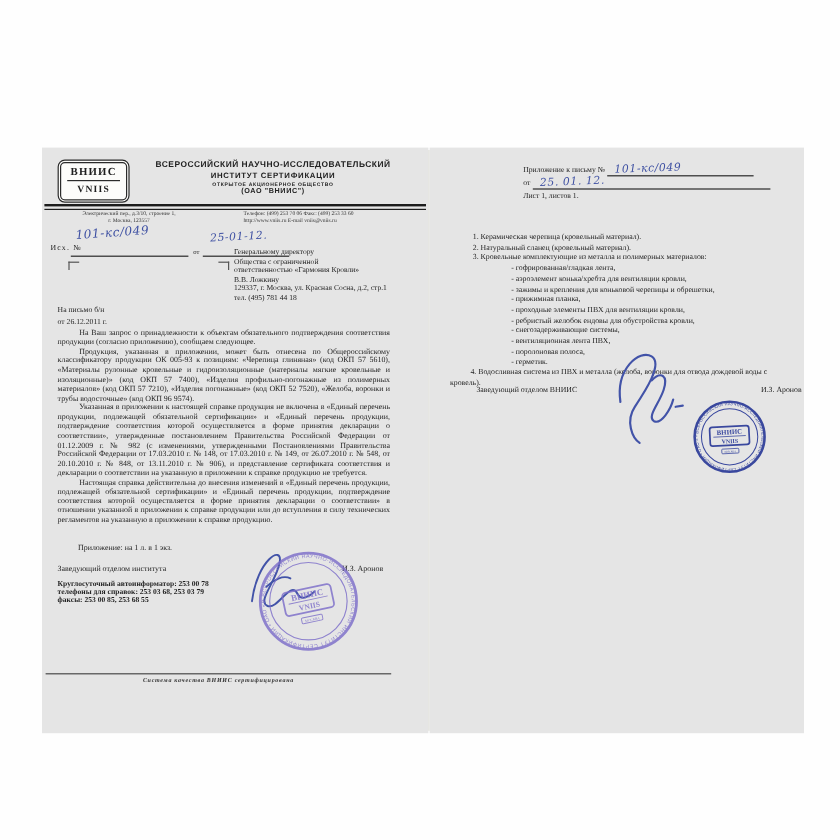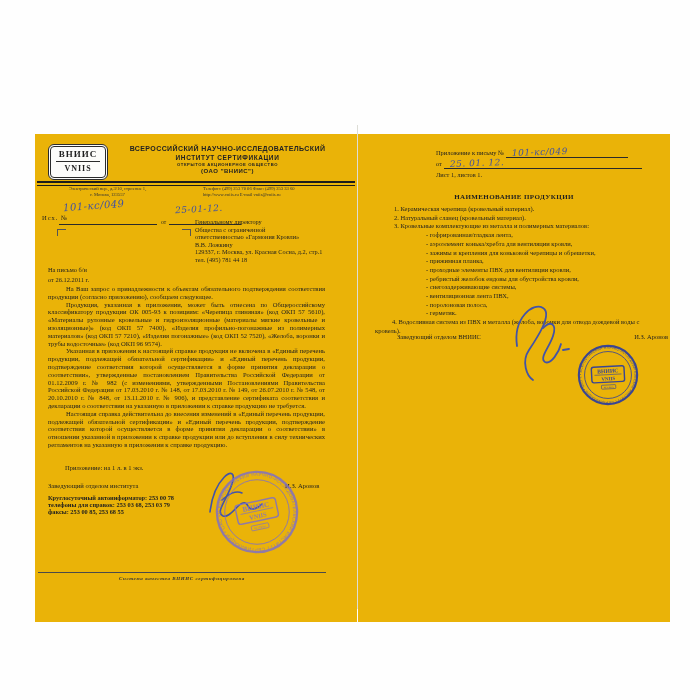--- a/index.html
+++ b/index.html
@@ -1,19 +1,19 @@
 <!DOCTYPE html>
 <html><head>
 <meta charset="utf-8">
 <style>
   html,body{margin:0;padding:0;}
   body{background:#ffffff;}
   .canvas{position:relative;width:700px;height:700px;background:#fefefe;overflow:hidden;
           font-family:"Liberation Serif",serif;color:#1f1f1f;}
-  .page{position:absolute;top:134px;height:488px;background:#eab308;}
+  .page{position:absolute;top:123px;height:488px;background:#e5e5e5;}
   #page1{left:35px;width:322px;}
   #page2{left:358px;width:312px;}
   .divider{position:absolute;left:357px;top:125px;width:1px;height:484px;background:#ddddd6;}
   .abs{position:absolute;}
 
   
   .logo-box{position:absolute;left:13px;top:10px;width:54px;height:30px;border:3px double #2b2b2b;
             border-radius:6px;text-align:center;background:#fcfcfa;}
   .logo-l1{font-weight:bold;font-size:9px;letter-spacing:1px;line-height:14px;border-bottom:1px solid #2b2b2b;margin:0 5px;}
   .logo-l2{font-weight:bold;font-size:8px;letter-spacing:1px;line-height:13px;}
@@ -189,21 +189,20 @@
       </div>
       <div class="p2-row">
         <span>от</span>
         <span class="p2-hwline" style="width:198px;">
           <span class="p2-hw">25. 01. 12.</span>
         </span>
       </div>
       <div class="p2-sheet">Лист 1, листов 1.</div>
     </div>
 
-    <div class="p2-title">НАИМЕНОВАНИЕ ПРОДУКЦИИ</div>
 
     <div class="p2-list">
       <div class="li">
         <span>1.</span>
         <span>Керамическая черепица (кровельный материал).</span>
       </div>
       <div class="li">
         <span>2.</span>
         <span>Натуральный сланец (кровельный материал).</span>
       </div>

